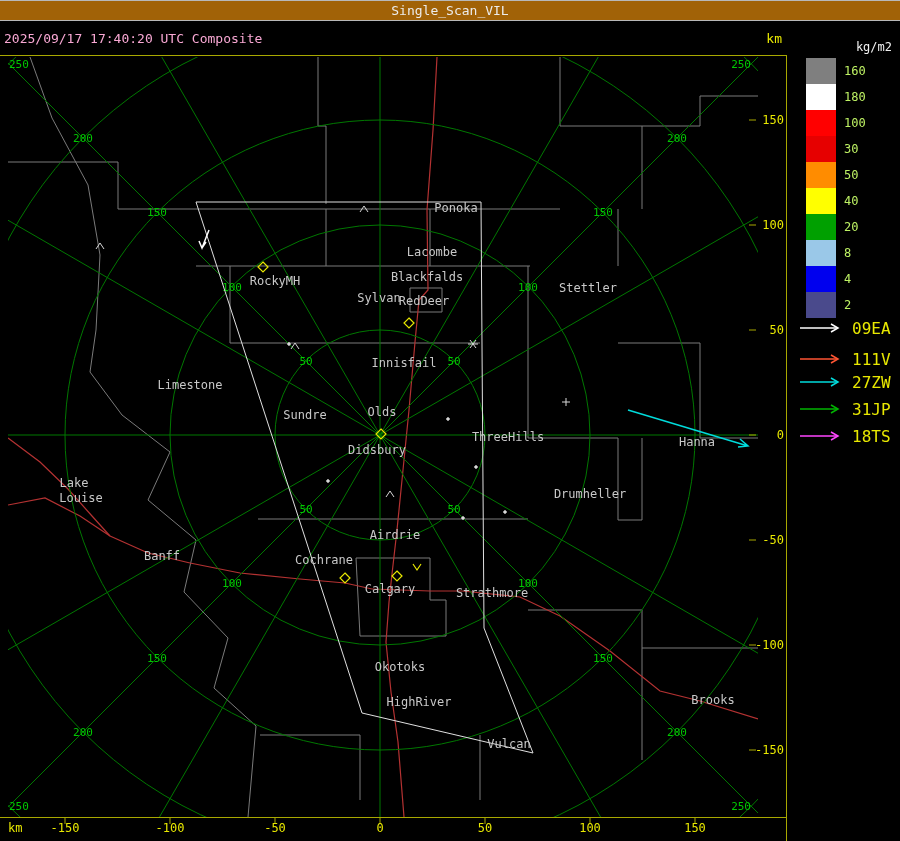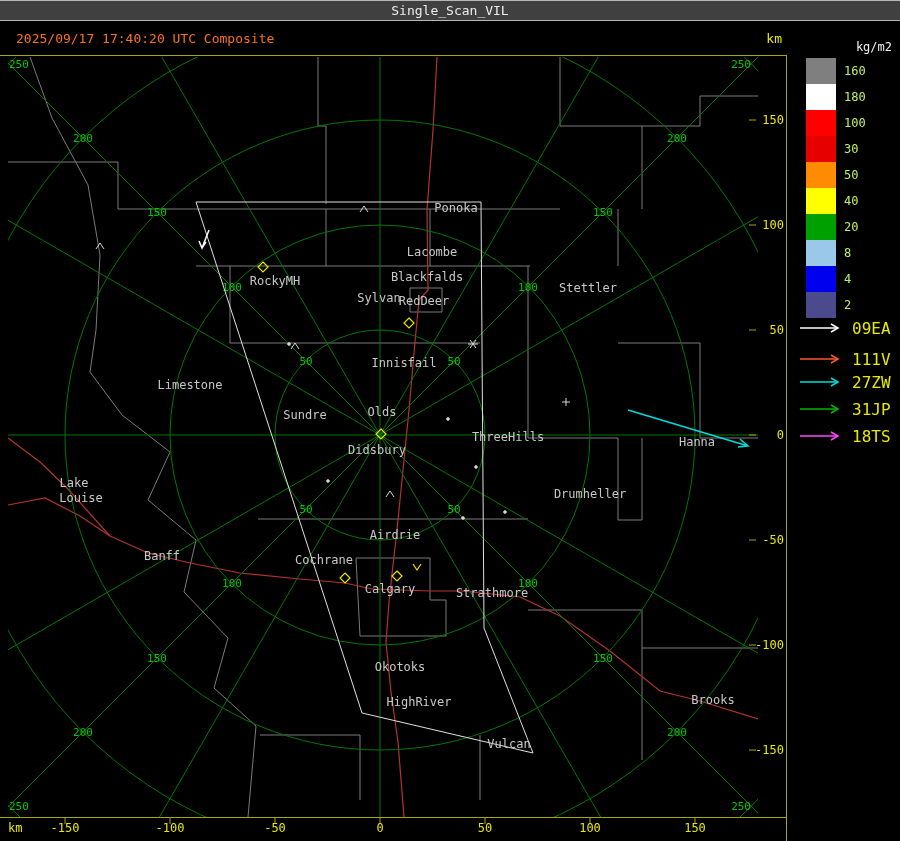--- a/index.html
+++ b/index.html
@@ -1,22 +1,22 @@
 <!DOCTYPE html>
 <html><head>
 <meta charset="utf-8">
 <style>
   html,body{margin:0;padding:0;background:#000;}
   body{width:900px;height:841px;position:relative;overflow:hidden;
        font-family:"DejaVu Sans Mono",monospace;color:#ccc;}
   .abs{position:absolute;}
   #titlebar{left:0;top:0;width:900px;height:21px;line-height:20px;text-align:center;
-            color:#ececec;font-size:13px;background:#404040;box-sizing:border-box;
+            color:#ececec;font-size:13px;background:#a16207;box-sizing:border-box;
             border-top:1px solid #b8b8b8;border-bottom:1px solid #b8b8b8;}
-  #timestamp{left:16px;top:31px;color:#f97316;font-size:13px;white-space:pre;}
+  #timestamp{left:4px;top:31px;color:#f9a8d4;font-size:13px;white-space:pre;}
   #km-top{left:726px;top:31px;width:56px;text-align:right;color:#e8e800;font-size:13px;}
   .ry{left:750px;width:34px;text-align:right;color:#e8e800;font-size:12px;}
   .bx{width:42px;text-align:center;color:#e8e800;font-size:12px;top:821px;}
   #km-bottom{left:8px;top:821px;color:#e8e800;font-size:12px;}
   #legend{left:790px;top:22px;width:110px;height:819px;}
   .cb-unit{position:absolute;left:12px;top:18px;width:90px;text-align:right;
            color:#f0f0f0;font-size:12px;}
   .crow{position:absolute;left:16px;height:26px;display:flex;align-items:center;}
   .swatch{width:30px;height:26px;}
   .cval{margin-left:8px;color:#bef264;font-size:12px;}

